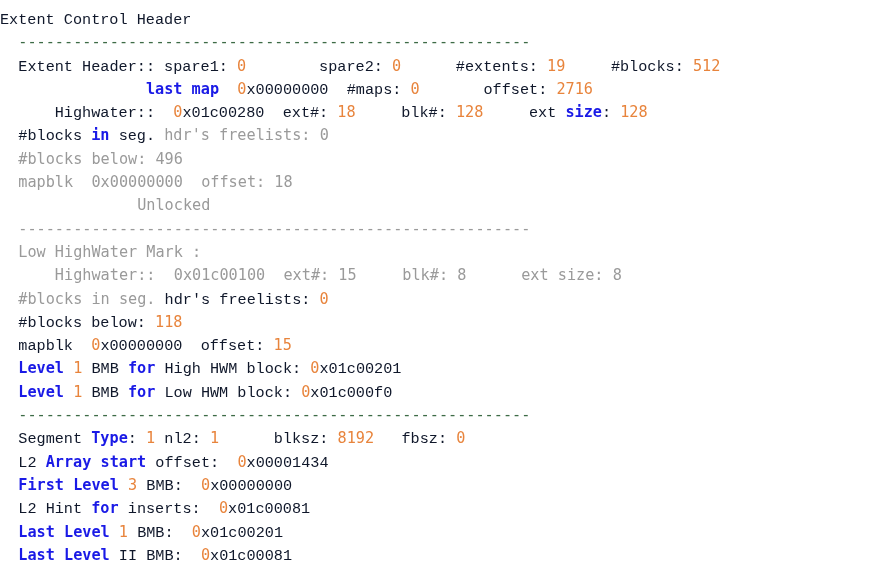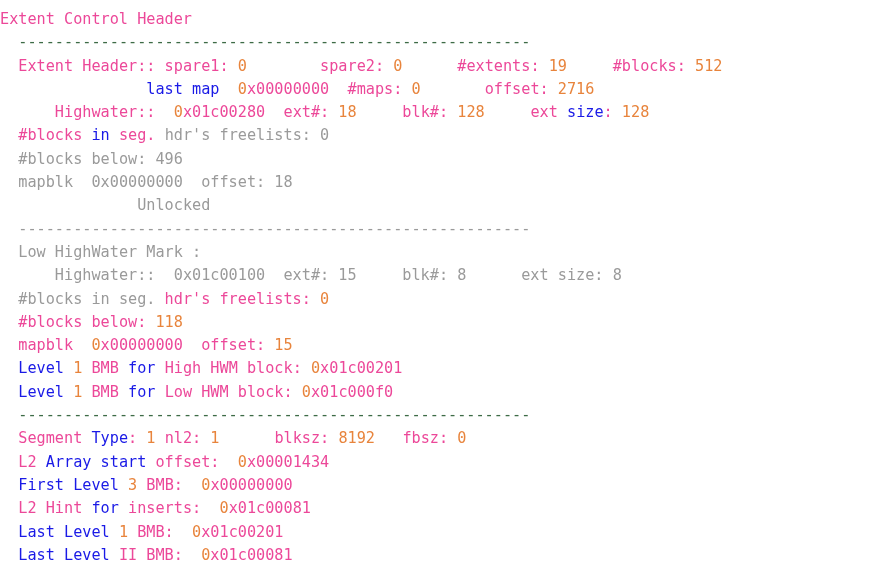--- a/index.html
+++ b/index.html
@@ -20,23 +20,23 @@
     line-height: 23.3px;
     white-space: pre;
     letter-spacing: 0px;
     color: #000000;
   }
   .line {
     white-space: pre;
     height: 23.3px;
   }
   
-  .k   { color: #1a1ae6; font-weight: normal; }      
+  .k   { color: #1a1ae6; font-weight: bold; }      
   .n   { color: #e8843c; }                          
-  .p   { color: #ec4899; }                          
+  .p   { color: #0f172a; font-family: Liberation Mono, monospace; }                          
   .g   { color: #9a9a9a; }                          
   .sep-green { color: #3d6b46; }                    
   .sep-gray  { color: #9a9a9a; }
 </style>
 </head>
 <body>
 
 <div id="dump"><div class="line"><span class="p">Extent Control Header</span></div><div class="line"><span>  </span><span class="sep-green">--------------------------------------------------------</span></div><div class="line"><span>  </span><span class="p">Extent Header:: spare1: </span><span class="n">0</span><span class="p">        spare2: </span><span class="n">0</span><span class="p">      #extents: </span><span class="n">19</span><span class="p">     #blocks: </span><span class="n">512</span></div><div class="line"><span>  </span><span class="p">              </span><span class="k">last map</span><span class="p">  </span><span class="n">0</span><span class="p">x00000000</span><span class="p">  #maps: </span><span class="n">0</span><span class="p">       offset: </span><span class="n">2716</span></div><div class="line"><span>  </span><span class="p">    Highwater::  </span><span class="n">0</span><span class="p">x01c00280</span><span class="p">  ext#: </span><span class="n">18</span><span class="p">     blk#: </span><span class="n">128</span><span class="p">     ext </span><span class="k">size</span><span class="p">: </span><span class="n">128</span></div><div class="line"><span>  </span><span class="p">#blocks </span><span class="k">in</span><span class="p"> seg. </span><span class="g">hdr's freelists: 0</span></div><div class="line"><span>  </span><span class="g">#blocks below: 496</span></div><div class="line"><span>  </span><span class="g">mapblk  0x00000000  offset: 18</span></div><div class="line"><span>  </span><span class="g">             Unlocked</span></div><div class="line"><span>  </span><span class="sep-gray">--------------------------------------------------------</span></div><div class="line"><span>  </span><span class="g">Low HighWater Mark :</span></div><div class="line"><span>  </span><span class="g">    Highwater::  0x01c00100  ext#: 15     blk#: 8      ext size: 8</span></div><div class="line"><span>  </span><span class="g">#blocks in seg. </span><span class="p">hdr's freelists: </span><span class="n">0</span></div><div class="line"><span>  </span><span class="p">#blocks below: </span><span class="n">118</span></div><div class="line"><span>  </span><span class="p">mapblk  </span><span class="n">0</span><span class="p">x00000000</span><span class="p">  offset: </span><span class="n">15</span></div><div class="line"><span>  </span><span class="k">Level</span><span class="p"> </span><span class="n">1</span><span class="p"> BMB </span><span class="k">for</span><span class="p"> High HWM block: </span><span class="n">0</span><span class="p">x01c00201</span></div><div class="line"><span>  </span><span class="k">Level</span><span class="p"> </span><span class="n">1</span><span class="p"> BMB </span><span class="k">for</span><span class="p"> Low HWM block: </span><span class="n">0</span><span class="p">x01c000f0</span></div><div class="line"><span>  </span><span class="sep-green">--------------------------------------------------------</span></div><div class="line"><span>  </span><span class="p">Segment </span><span class="k">Type</span><span class="p">: </span><span class="n">1</span><span class="p"> nl2: </span><span class="n">1</span><span class="p">      blksz: </span><span class="n">8192</span><span class="p">   fbsz: </span><span class="n">0</span></div><div class="line"><span>  </span><span class="p">L2 </span><span class="k">Array start</span><span class="p"> offset:  </span><span class="n">0</span><span class="p">x00001434</span></div><div class="line"><span>  </span><span class="k">First Level</span><span class="p"> </span><span class="n">3</span><span class="p"> BMB:  </span><span class="n">0</span><span class="p">x00000000</span></div><div class="line"><span>  </span><span class="p">L2 Hint </span><span class="k">for</span><span class="p"> inserts:  </span><span class="n">0</span><span class="p">x01c00081</span></div><div class="line"><span>  </span><span class="k">Last Level</span><span class="p"> </span><span class="n">1</span><span class="p"> BMB:  </span><span class="n">0</span><span class="p">x01c00201</span></div><div class="line"><span>  </span><span class="k">Last Level</span><span class="p"> II BMB:  </span><span class="n">0</span><span class="p">x01c00081</span></div></div>
 
 </body></html>

